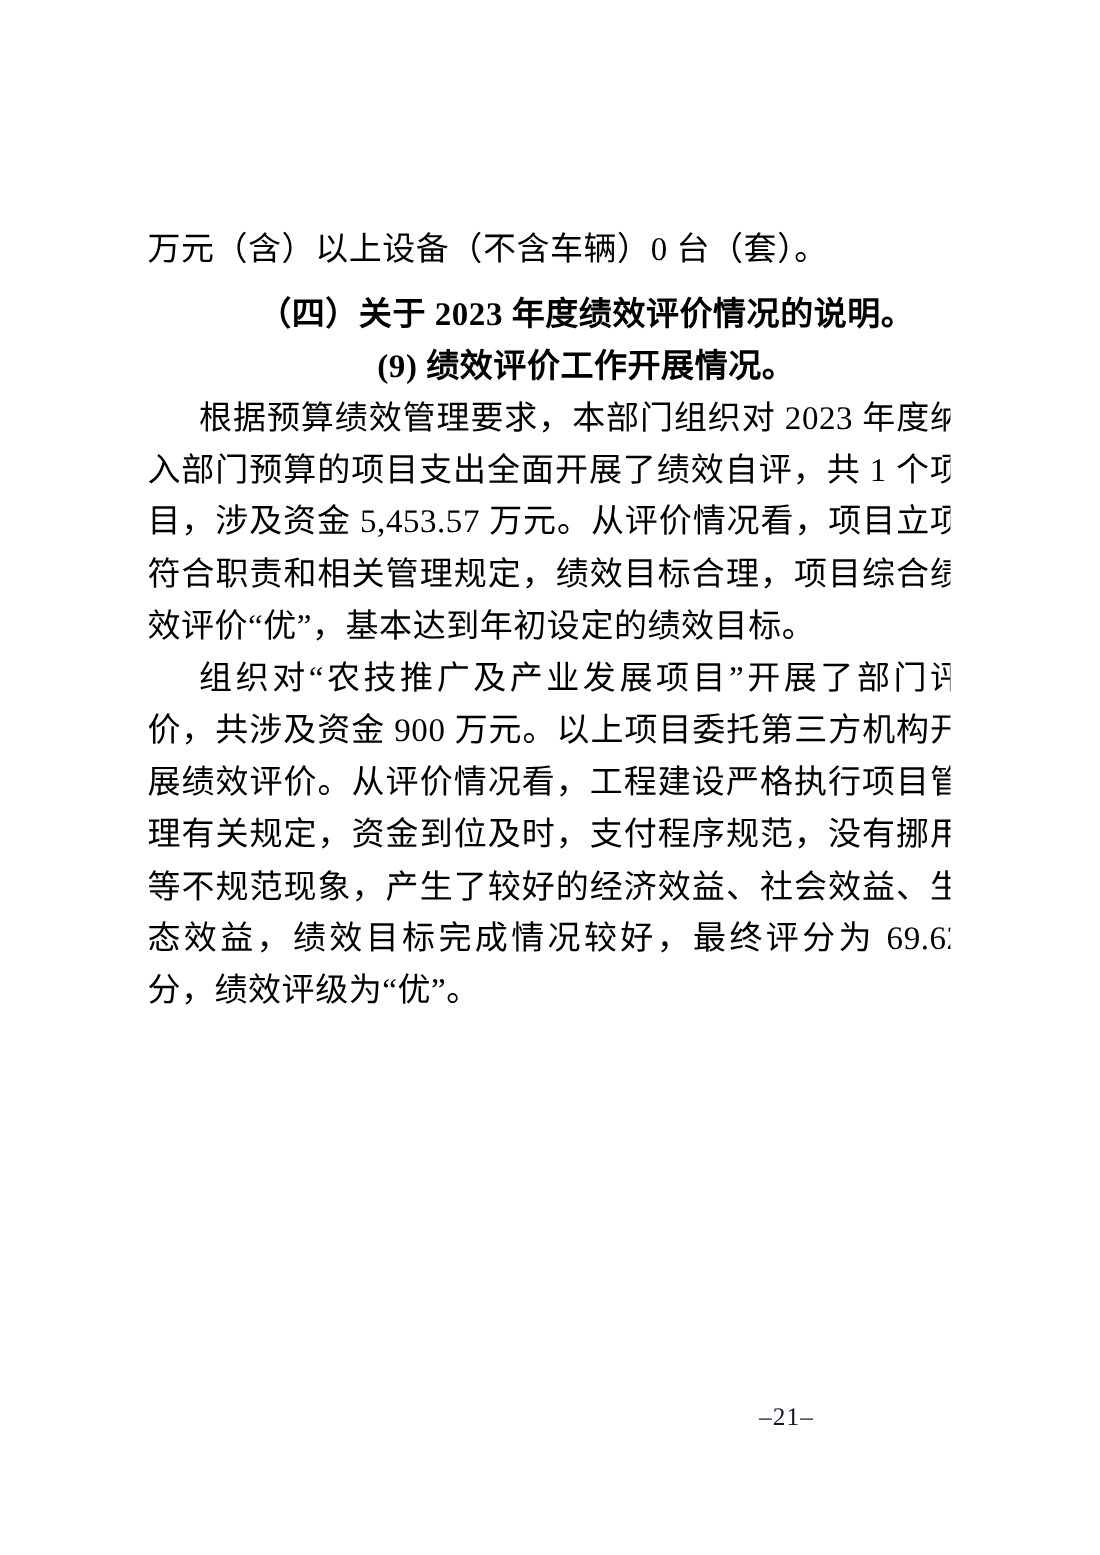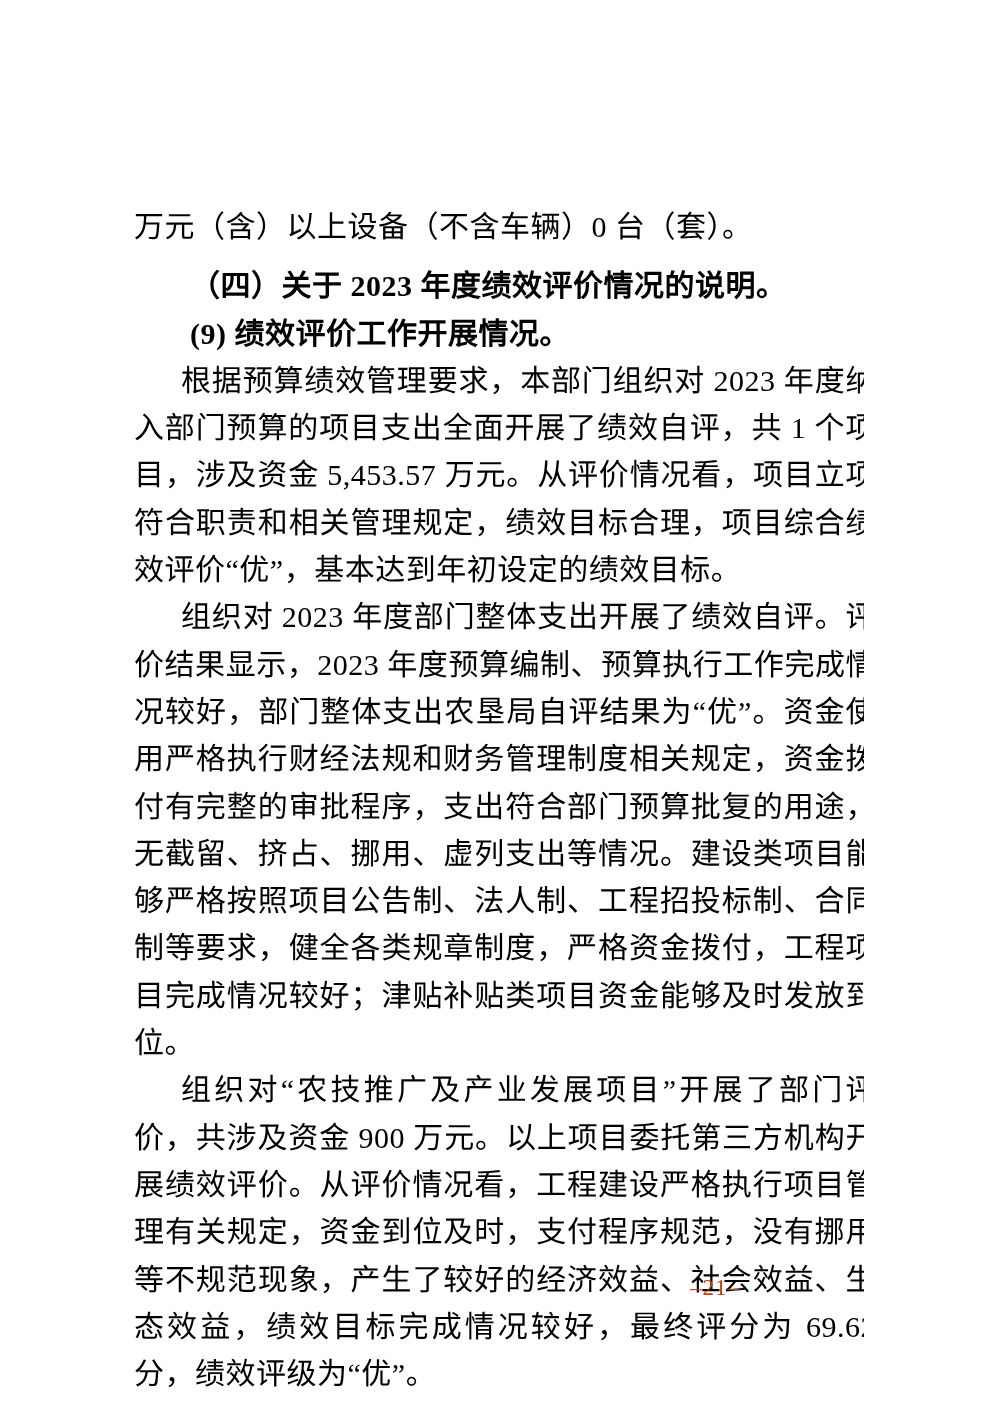--- a/index.html
+++ b/index.html
@@ -31,45 +31,44 @@
   .content p {
     margin: 0;
     padding: 0;
   }
   .continuation {
     text-indent: 0;
   }
   .heading {
     font-weight: bold;
     text-indent: 56px;
-    text-align: left;
+    text-align: center;
   }
   .heading-1 {
     margin-top: 12px !important;
   }
   .para {
     text-indent: 47px;
   }
   .page-number {
     position: absolute;
     top: 1248px;
     right: 124px;
     font-size: 23px;
     letter-spacing: 1px;
-    color: #c2410c;
+    color: #0f172a;
     font-family: "Liberation Serif", serif;
   }
 </style>
 </head>
 <body>
 
 <div class="page">
   <div class="content">
     <p class="continuation">万元（含）以上设备（不含车辆）0 台（套）。</p>
     <p class="heading heading-1">（四）关于 2023 年度绩效评价情况的说明。</p>
     <p class="heading">(9) 绩效评价工作开展情况。</p>
     <p class="para">根据预算绩效管理要求，本部门组织对 2023 年度纳入部门预算的项目支出全面开展了绩效自评，共 1 个项目，涉及资金 5,453.57 万元。从评价情况看，项目立项符合职责和相关管理规定，绩效目标合理，项目综合绩效评价“优”，基本达到年初设定的绩效目标。</p>
-    <p class="para">组织对 2023 年度部门整体支出开展了绩效自评。评价结果显示，2023 年度预算编制、预算执行工作完成情况较好，部门整体支出农垦局自评结果为“优”。资金使用严格执行财经法规和财务管理制度相关规定，资金拨付有完整的审批程序，支出符合部门预算批复的用途，无截留、挤占、挪用、虚列支出等情况。建设类项目能够严格按照项目公告制、法人制、工程招投标制、合同制等要求，健全各类规章制度，严格资金拨付，工程项目完成情况较好；津贴补贴类项目资金能够及时发放到位。</p>
     <p class="para">组织对“农技推广及产业发展项目”开展了部门评价，共涉及资金 900 万元。以上项目委托第三方机构开展绩效评价。从评价情况看，工程建设严格执行项目管理有关规定，资金到位及时，支付程序规范，没有挪用等不规范现象，产生了较好的经济效益、社会效益、生态效益，绩效目标完成情况较好，最终评分为 69.62 分，绩效评级为“优”。</p>
   </div>
 
   <div class="page-number">–21–</div>
 </div>
 
 </body></html>

